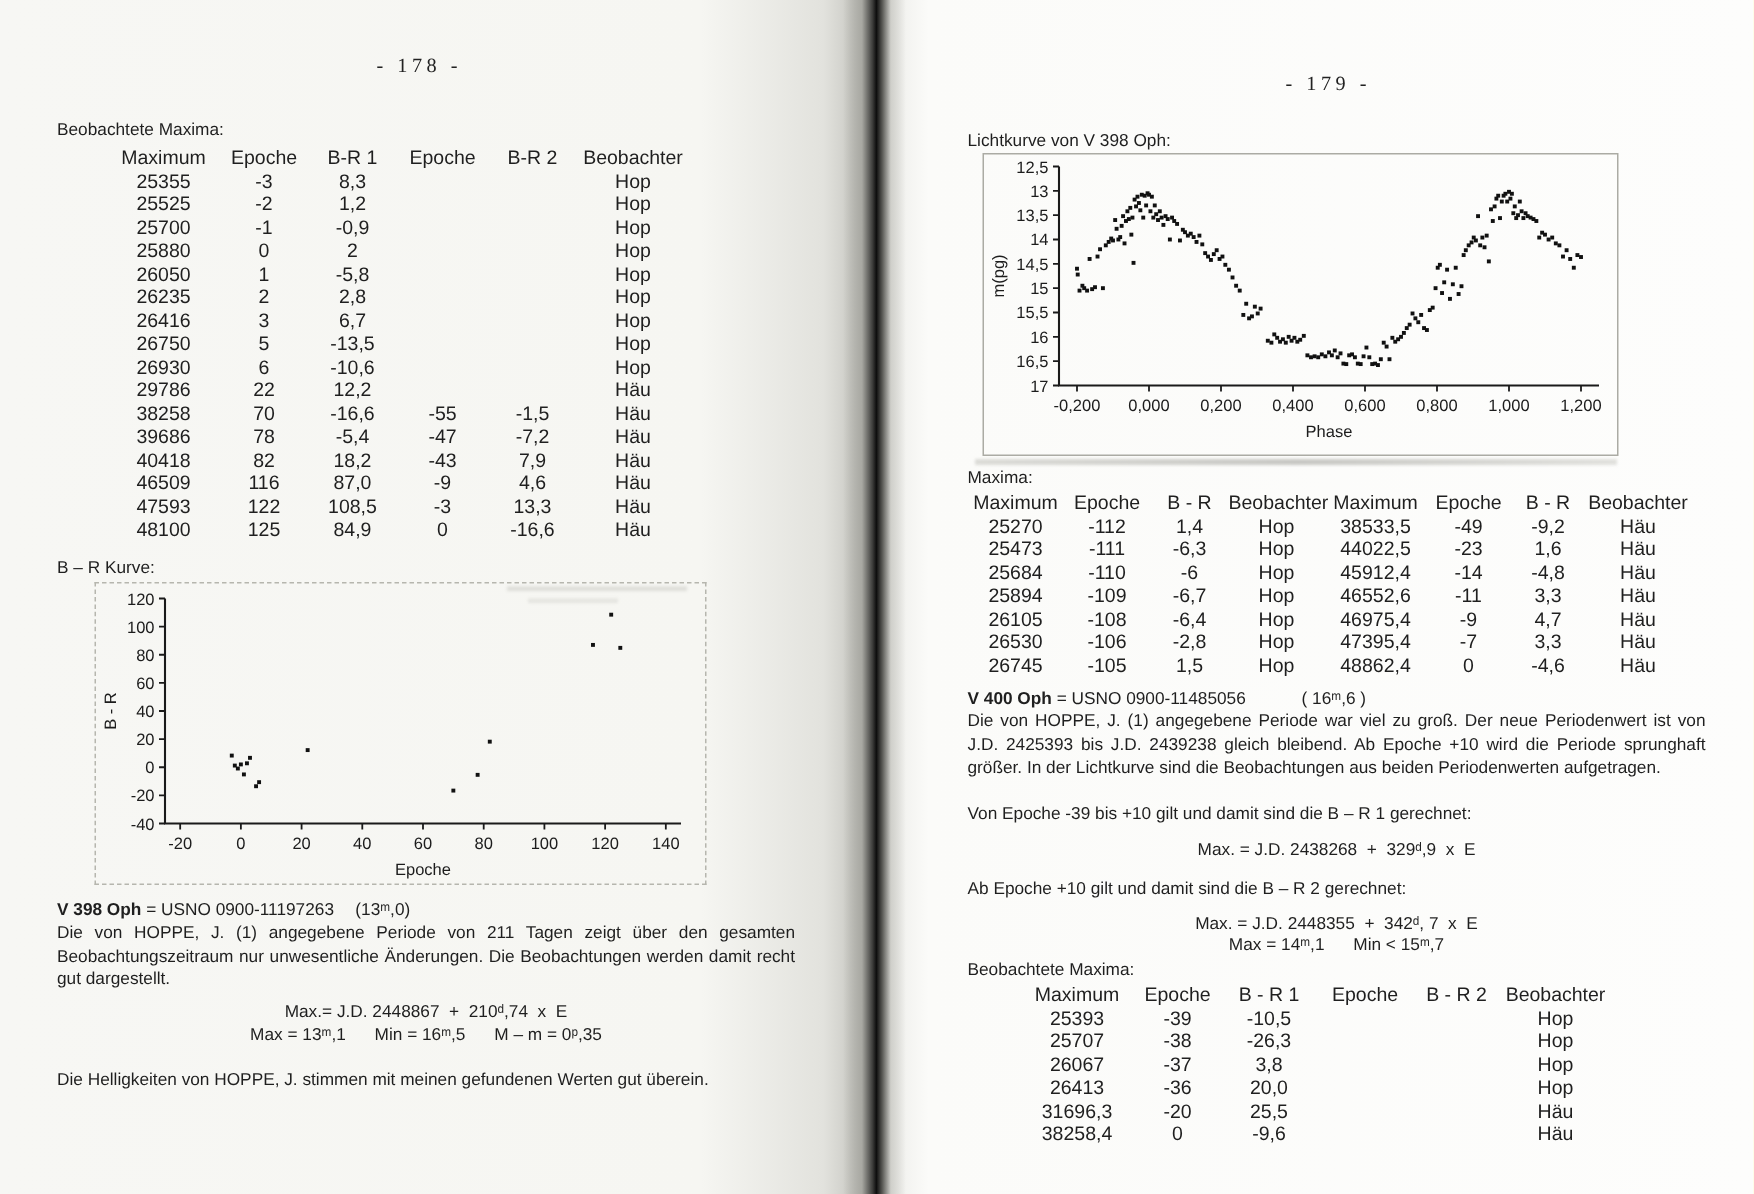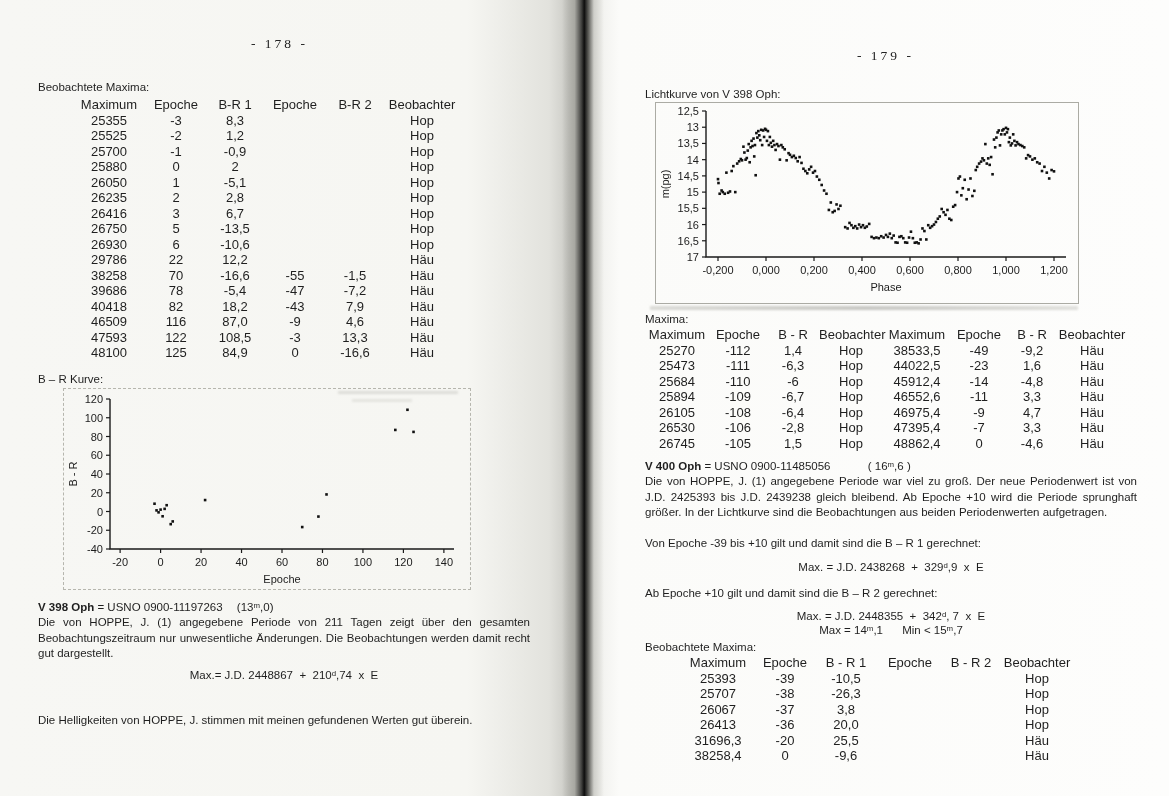--- a/index.html
+++ b/index.html
@@ -64,21 +64,21 @@
       <div class="td"></div>
       <div class="td">Hop</div>
       <div class="td">25880</div>
       <div class="td">0</div>
       <div class="td">2</div>
       <div class="td"></div>
       <div class="td"></div>
       <div class="td">Hop</div>
       <div class="td">26050</div>
       <div class="td">1</div>
-      <div class="td">-5,1</div>
+      <div class="td">-5,8</div>
       <div class="td"></div>
       <div class="td"></div>
       <div class="td">Hop</div>
       <div class="td">26235</div>
       <div class="td">2</div>
       <div class="td">2,8</div>
       <div class="td"></div>
       <div class="td"></div>
       <div class="td">Hop</div>
       <div class="td">26416</div>
@@ -204,20 +204,21 @@
   <div class="smudge" style="left:338px;top:391px;width:120px;height:3px;background:#c6c6c0;opacity:.5;"></div>
   <div class="smudge" style="left:352px;top:399px;width:60px;height:3px;background:#cfcfc9;opacity:.45;"></div>
 
   <div class="abs txt" style="left:38px;top:600px;width:492px;">
     <span class="bold">V 398 Oph</span>
     <span>= USNO 0900-11197263</span>
     <span style="margin-left:11px;">(13ᵐ,0)</span>
   </div>
   <div class="abs txt just" style="left:38px;top:615px;width:492px;">Die  von  HOPPE, J. (1) angegebene Periode von 211 Tagen  zeigt über den gesamten Beobachtungszeitraum nur unwesentliche Änderungen. Die Beobachtungen werden damit recht gut dargestellt.</div>
   <div class="abs txt center" style="left:38px;top:668px;width:492px;">Max.= J.D. 2448867&nbsp;&nbsp;+&nbsp;&nbsp;210ᵈ,74&nbsp;&nbsp;x&nbsp;&nbsp;E</div>
+  <div class="abs txt center" style="left:38px;top:683px;width:492px;">Max = 13ᵐ,1&nbsp;&nbsp;&nbsp;&nbsp;&nbsp;&nbsp;Min = 16ᵐ,5&nbsp;&nbsp;&nbsp;&nbsp;&nbsp;&nbsp;M – m = 0ᵖ,35</div>
   <div class="abs txt" style="left:38px;top:713px;width:500px;">Die Helligkeiten von HOPPE, J. stimmen mit meinen gefundenen Werten gut überein.</div>
 
   <div class="abs page-num center" style="left:828px;top:48px;width:115px;">- 179 -</div>
 
   <div class="abs txt" style="left:645px;top:87px;">Lichtkurve von V 398 Oph:</div>
   <div class="chart-box chart2" style="left:655px;top:102px;width:422px;height:200px;"><svg width="422" height="200">
         <polyline points="50,8 50,154 410,154" fill="none" stroke="#1a1a1a" stroke-width="1.4"></polyline>
         <line x1="62" y1="154" x2="62" y2="158" stroke="#1a1a1a" stroke-width="1.2"></line>
         <text x="62" y="171" font-size="11" fill="#1c1c1c" text-anchor="middle" font-family="&quot;Liberation Sans&quot;,&quot;DejaVu Sans&quot;,sans-serif">-0,200</text>
         <line x1="110" y1="154" x2="110" y2="158" stroke="#1a1a1a" stroke-width="1.2"></line>

